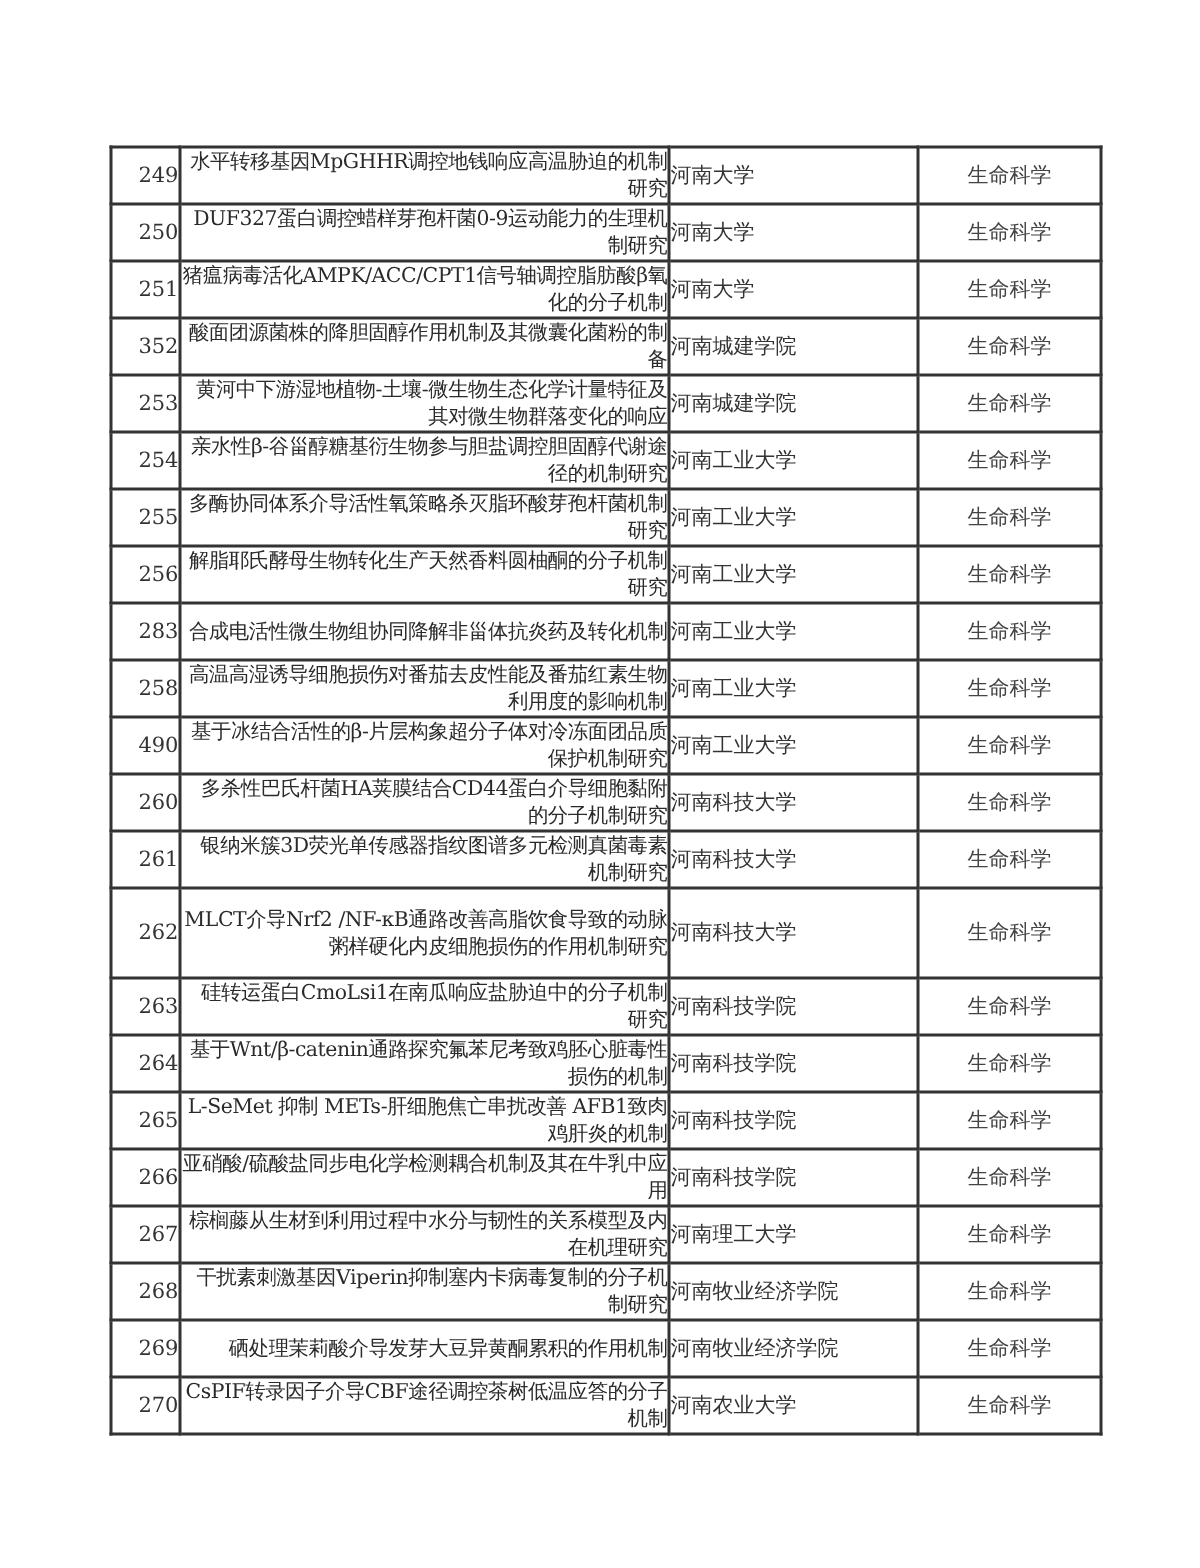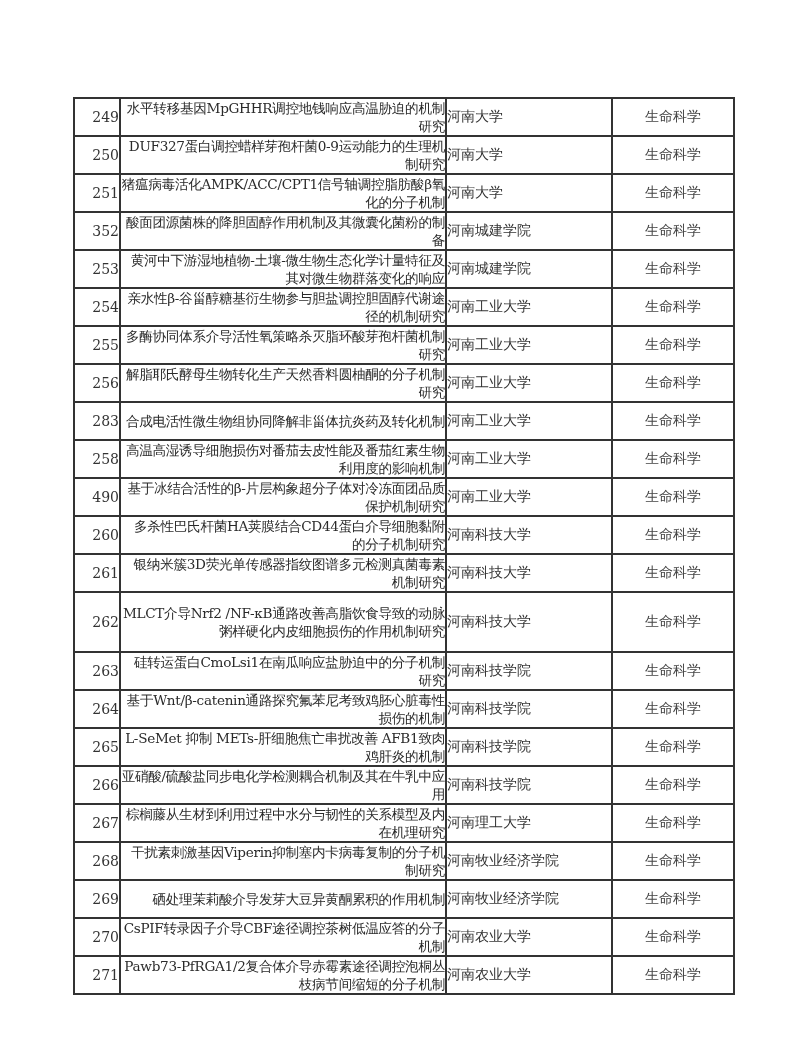--- a/index.html
+++ b/index.html
@@ -157,21 +157,15 @@
           <td class="title">硒处理茉莉酸介导发芽大豆异黄酮累积的作用机制</td>
           <td class="inst">河南牧业经济学院</td>
           <td class="cat">生命科学</td>
         </tr>
       <tr>
           <td class="num">270</td>
           <td class="title">CsPIF转录因子介导CBF途径调控茶树低温应答的分子机制</td>
           <td class="inst">河南农业大学</td>
           <td class="cat">生命科学</td>
         </tr>
-      <tr>
-          <td class="num">271</td>
-          <td class="title">Pawb73-PfRGA1/2复合体介导赤霉素途径调控泡桐丛枝病节间缩短的分子机制</td>
-          <td class="inst">河南农业大学</td>
-          <td class="cat">生命科学</td>
-        </tr>
     </tbody>
   </table>
 </div>
 
 </body></html>

